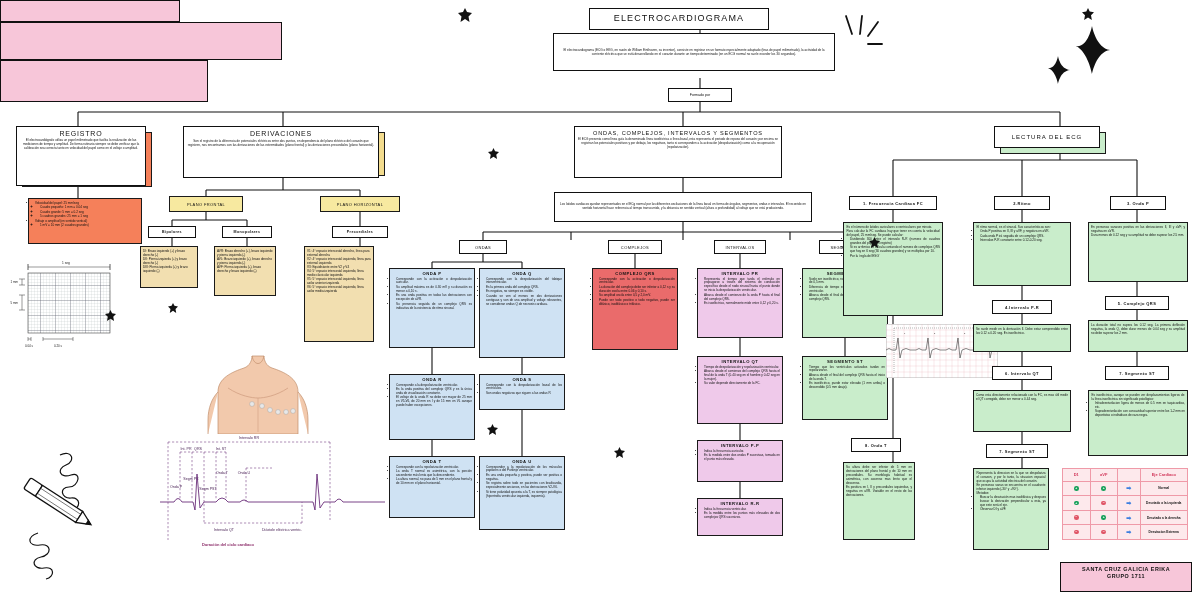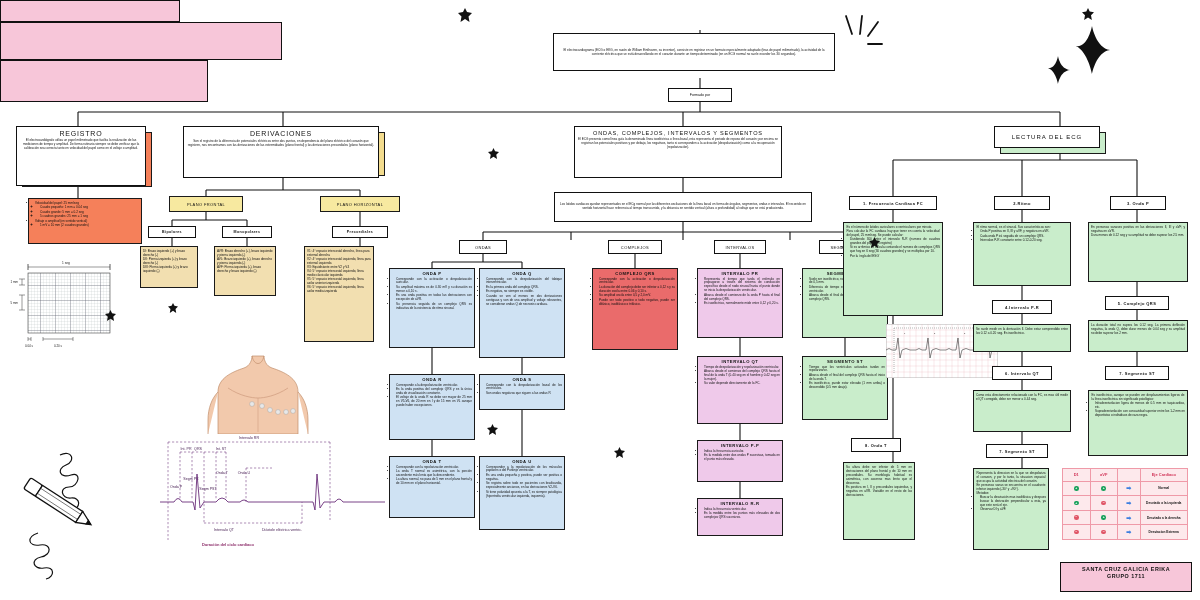--- a/index.html
+++ b/index.html
@@ -153,20 +153,21 @@
       <path d="M1137 310 L1137 320"></path>
       <path d="M1137 352 L1137 366"></path>
 
       <path d="M893 316 L893 326"></path>
       <path d="M893 378 L893 438"></path>
       <path d="M893 452 L893 462"></path>
     </g>
   </svg>
 
   <div class="pinkshadow" style="left:595px; top:14px; width:180px; height:22px;"></div>
+  <div class="box title-main" style="left:589px; top:8px; width:180px; height:22px;">ELECTROCARDIOGRAMA</div>
 
   <div class="pinkshadow" style="left:559px; top:39px; width:282px; height:38px;"></div>
   <div class="box" style="left:553px; top:33px; width:282px; height:38px; display:flex; align-items:center;">
     <div class="para" style="font-size:3.15px;">El electrocardiograma (ECG o EKG, en razón de William Einthoven, su inventor), consiste en registrar en un formato especialmente adaptado (tiras de papel milimetrado), la actividad de la corriente eléctrica que se está desarrollando en el corazón durante un tiempo determinado (en un ECG normal no suele exceder los 30 segundos).</div>
   </div>
 
   <div class="box" style="left:668px; top:88px; width:64px; height:14px; display:flex; align-items:center; justify-content:center; font-size:3.6px;">Formado por</div>
 
   <div class="orange" style="position:absolute; left:22px; top:132px; width:130px; height:55px;"></div>
   <div class="box" style="left:16px; top:126px; width:130px; height:60px;">

